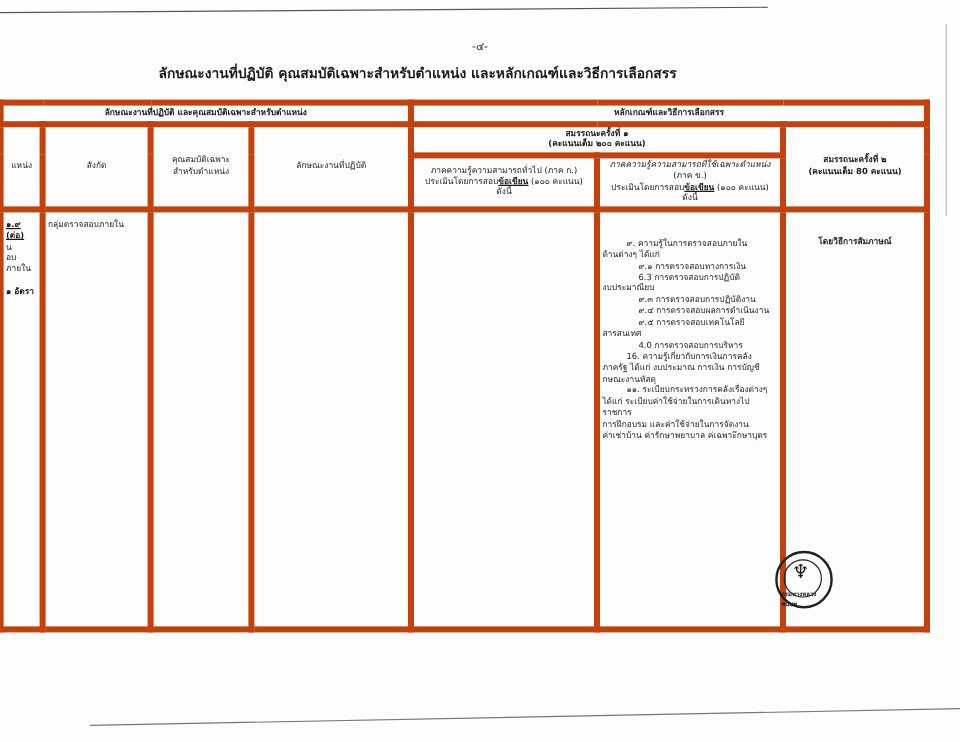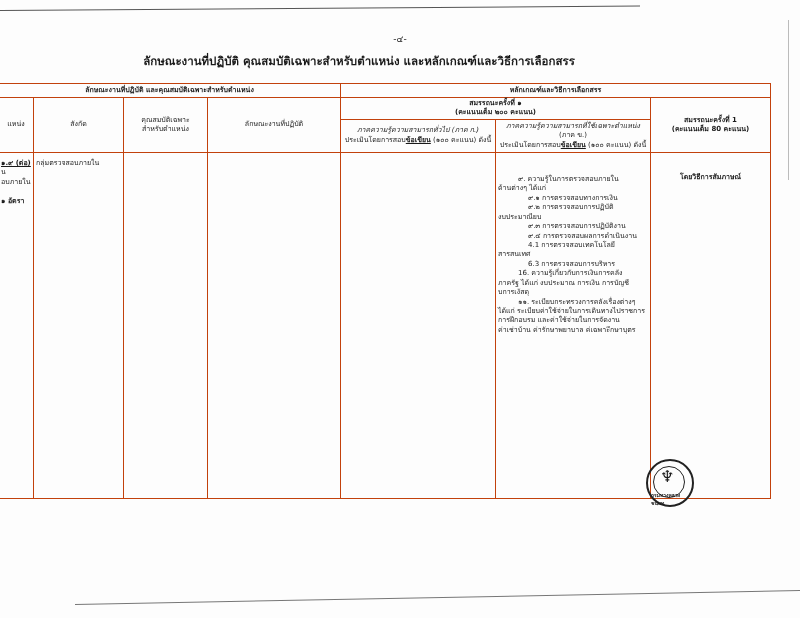--- a/index.html
+++ b/index.html
@@ -1,23 +1,23 @@
 <!DOCTYPE html>
 <html><head>
 <meta charset="utf-8">
 <style>
   html, body { margin:0; padding:0; }
   body { width:800px; height:618px; background:#fdfdfd; position:relative; overflow:hidden;
          font-family:"DejaVu Sans", sans-serif; color:#1a1a1a; }
   .topline { position:absolute; left:0; top:10px; width:640px; height:0; border-top:1px solid #555; transform:rotate(-0.4deg); transform-origin:left; }
   .rightedge { position:absolute; left:788px; top:20px; width:0; height:160px; border-left:1px solid #bbb; }
   .pageno { position:absolute; left:0; width:800px; top:32px; text-align:center; font-size:9px; }
-  .title { position:absolute; left:0; width:696px; top:52px; text-align:center; font-size:11.5px; font-weight:bold;padding-left:11px; }
+  .title { position:absolute; left:0; width:696px; top:52px; text-align:center; font-size:11.5px; font-weight:bold; }
   table { position:absolute; left:-2px; top:83px; border-collapse:collapse; table-layout:fixed; }
-  td { border:1px solid #c2410c; font-size:7px; padding:1px 2px; vertical-align:middle; text-align:center; line-height:1.35; }
+  td { border:5px solid #c2410c; font-size:7px; padding:1px 2px; vertical-align:middle; text-align:center; line-height:1.35; }
   td.grp { height:11px; font-weight:bold; font-size:7px; }
   .bold { font-weight:bold; }
   .body td { vertical-align:top; height:322px;margin-top:41px; }
   .left { text-align:left; }
   .ind1 { padding-left:20px; display:block; }
   .ind2 { padding-left:30px; display:block; }
   .u { text-decoration:underline; font-weight:bold; }
   .seal { position:absolute; left:646px; top:459px; width:44px; height:44px; border:2px solid #222; border-radius:50%; }
   .seal .inner { position:absolute; left:5px; top:5px; width:30px; height:30px; border:1px solid #222; border-radius:50%; }
   .seal .bird { position:absolute; left:12px; top:8px; font-size:16px; line-height:16px; }
@@ -52,27 +52,27 @@
     <td rowspan="2">แหน่ง</td>
     <td rowspan="2">สังกัด</td>
     <td rowspan="2" style="white-space:pre-line"><span>คุณสมบัติเฉพาะ
 สำหรับตำแหน่ง</span></td>
     <td rowspan="2">ลักษณะงานที่ปฏิบัติ</td>
     <td colspan="2" class="bold">
       <div>สมรรถนะครั้งที่ ๑</div>
       <div>(คะแนนเต็ม ๒๐๐ คะแนน)</div>
     </td>
     <td rowspan="2" class="bold">
-      <div>สมรรถนะครั้งที่ 1</div>
+      <div>สมรรถนะครั้งที่ ๒</div>
       <div>(คะแนนเต็ม 80 คะแนน)</div>
     </td>
   </tr>
   <tr>
     <td style="height:30px">
-      <div style="font-style:italic">ภาคความรู้ความสามารถทั่วไป (ภาค ก.)</div>
+      <div style="">ภาคความรู้ความสามารถทั่วไป (ภาค ก.)</div>
       <div><span>ประเมินโดยการสอบ</span><span class="u">ข้อเขียน</span><span> (๑๐๐ คะแนน) ดังนี้</span></div>
     </td>
     <td>
       <div style="font-style:italic">ภาคความรู้ความสามารถที่ใช้เฉพาะตำแหน่ง</div>
       <div>(ภาค ข.)</div>
       <div><span>ประเมินโดยการสอบ</span><span class="u">ข้อเขียน</span><span> (๑๐๐ คะแนน) ดังนี้</span></div>
     </td>
   </tr>
   <tr class="body">
     <td class="left" style="padding-top:6px">
@@ -83,30 +83,30 @@
       <div class="bold">๑ อัตรา</div>
     </td>
     <td class="left" style="padding-top:6px">กลุ่มตรวจสอบภายใน</td>
     <td></td>
     <td></td>
     <td></td>
     <td class="left" style="padding-top:22px">
       <span class="ind1">๙. ความรู้ในการตรวจสอบภายใน</span>
       <span style="display:block">ด้านต่างๆ ได้แก่</span>
       <span class="ind2">๙.๑ การตรวจสอบทางการเงิน</span>
-      <span class="ind2">๙.๒ การตรวจสอบการปฏิบัติ</span>
+      <span class="ind2">6.3 การตรวจสอบการปฏิบัติ</span>
       <span style="display:block">งบประมาณียบ</span>
       <span class="ind2">๙.๓ การตรวจสอบการปฏิบัติงาน</span>
       <span class="ind2">๙.๔ การตรวจสอบผลการดำเนินงาน</span>
-      <span class="ind2">4.1 การตรวจสอบเทคโนโลยี</span>
+      <span class="ind2">๙.๕ การตรวจสอบเทคโนโลยี</span>
       <span style="display:block">สารสนเทศ</span>
-      <span class="ind2">6.3 การตรวจสอบการบริหาร</span>
+      <span class="ind2">4.0 การตรวจสอบการบริหาร</span>
       <span class="ind1">16. ความรู้เกี่ยวกับการเงินการคลัง</span>
       <span style="display:block">ภาครัฐ ได้แก่ งบประมาณ การเงิน การบัญชี</span>
-      <span style="display:block">บการเงัสดุ</span>
+      <span style="display:block">กษณะงานทัสดุ</span>
       <span class="ind1">๑๑. ระเบียบกระทรวงการคลังเรื่องต่างๆ</span>
       <span style="display:block">ได้แก่ ระเบียบค่าใช้จ่ายในการเดินทางไปราชการ</span>
       <span style="display:block">การฝึกอบรม และค่าใช้จ่ายในการจัดงาน</span>
       <span style="display:block">ค่าเช่าบ้าน ค่ารักษาพยาบาล ค่เฉพาะึกษาบุตร</span>
     </td>
     <td class="bold" style="padding-top:20px">โดยวิธีการสัมภาษณ์</td>
   </tr>
 </tbody>
   </table>
 

